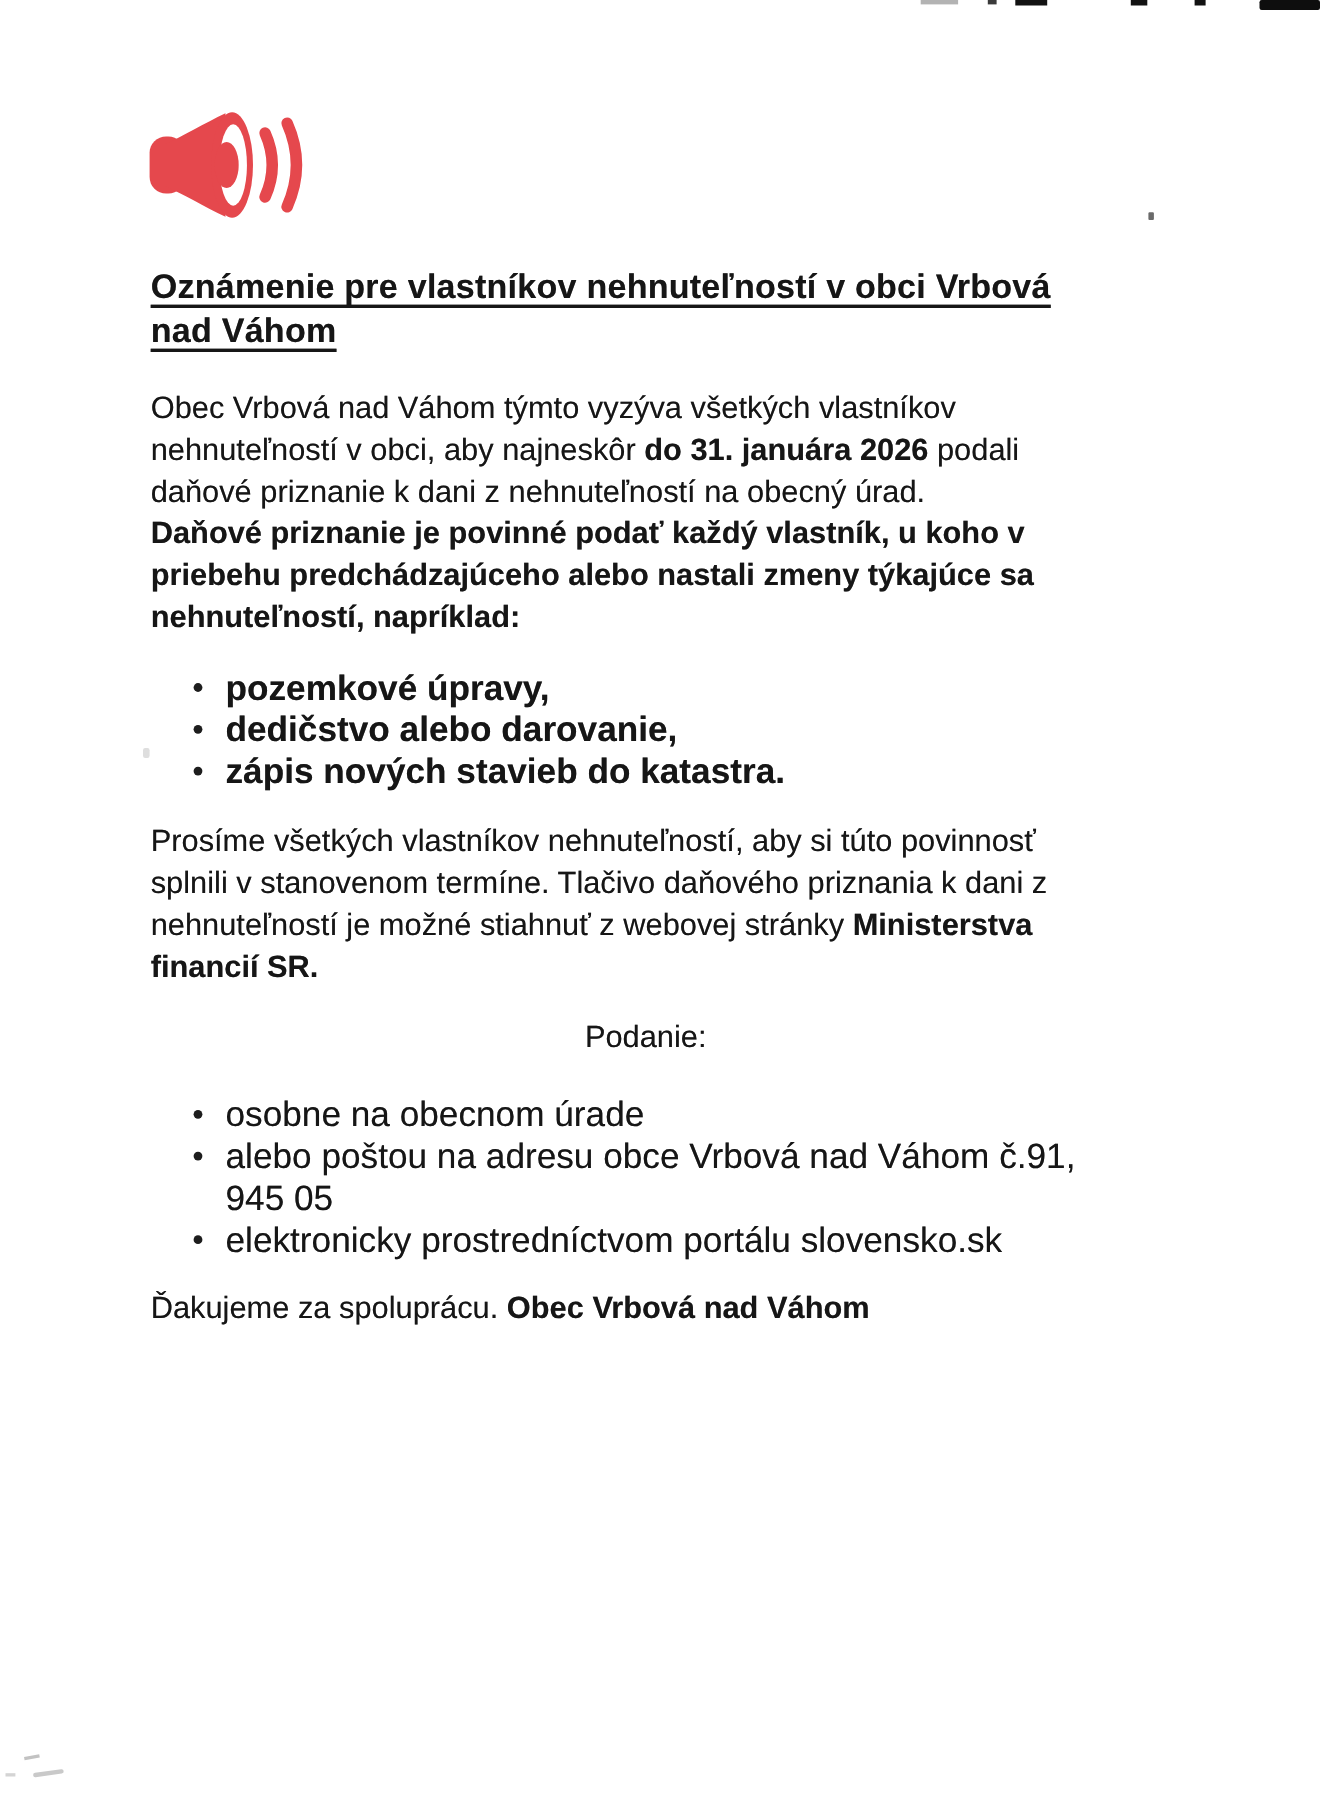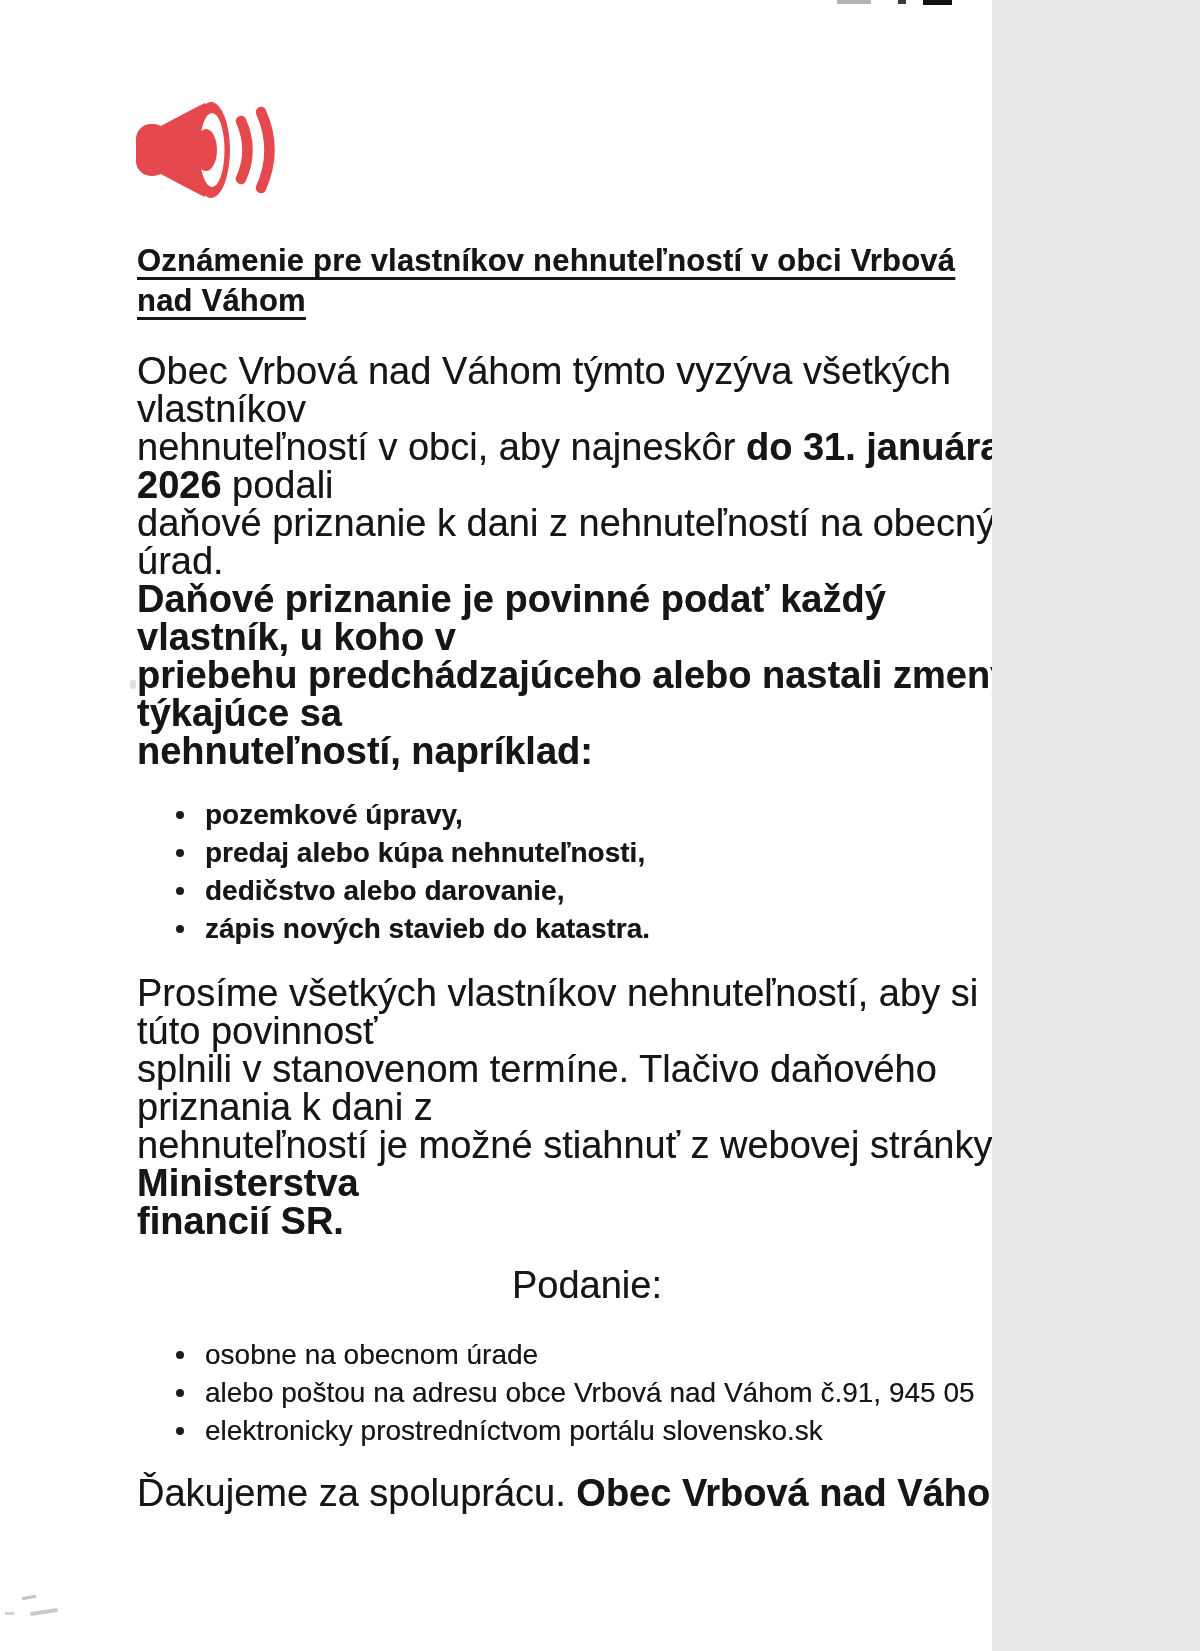--- a/index.html
+++ b/index.html
@@ -1,18 +1,18 @@
 <!DOCTYPE html>
 <html><head>
 <meta charset="utf-8">
 <style>
   html,body { margin:0; padding:0; background:#e9e9e9; }
   .page {
     position:relative;
-    width:992px; height:1651px;
+    width:1200px; height:1651px;
     background:#ffffff;
     overflow:hidden;
     font-family:"Liberation Sans", sans-serif;
     color:#161616;
   }
   .content {
     position:absolute; left:137px; top:93px; width:900px;
   }
   .txt { text-shadow:0 0 .6px rgba(0,0,0,.5); }
   
@@ -23,32 +23,32 @@
     font-size:31px; font-weight:700; line-height:40px;
     letter-spacing:.2px;
   }
   .title .tline {
     display:block; width:max-content;
     text-decoration:underline;
     text-decoration-thickness:2.5px;
     text-underline-offset:6px;
   }
   
-  .para { font-size:38px; line-height:38px; }
+  .para { font-size:28px; line-height:38px; }
   .p1 { margin-top:31px; }
   .p2 { font-weight:700; }
   .p3 { margin-top:26px; }
   .p-podanie { margin-top:26px;text-align:center; }
   .closing { margin-top:24px; }
   .b { font-weight:700; }
   .line { display:block; }
   
   .bullets { margin-top:26px; }
   .bullets2 { margin-top:32px; }
-  .bullet-row { display:flex; align-items:flex-start; font-size:28px; line-height:38px; }
+  .bullet-row { display:flex; align-items:flex-start; font-size:32px; line-height:38px; }
   .bullet-row .dot {
     flex:0 0 auto;
     width:8px; height:8px; border-radius:50%;
     background:#1d1d1d;
     margin:15px 0 0 39px;
   }
   .bullet-row .btxt { margin-left:21px; }
   .bold-bullets .btxt { font-weight:700; }
   
   .artifact { position:absolute; }
@@ -107,24 +107,20 @@
       <span class="line">nehnuteľností, napríklad:</span>
     </div>
 
     <div class="bullets bold-bullets">
       <div class="bullet-row txt">
           <span class="dot"></span>
           <span class="btxt">pozemkové úpravy,</span>
         </div>
       <div class="bullet-row txt">
           <span class="dot"></span>
-          <span class="btxt">predaj alebo kúpa nehnuteľnosti,</span>
-        </div>
-      <div class="bullet-row txt">
-          <span class="dot"></span>
           <span class="btxt">dedičstvo alebo darovanie,</span>
         </div>
       <div class="bullet-row txt">
           <span class="dot"></span>
           <span class="btxt">zápis nových stavieb do katastra.</span>
         </div>
     </div>
 
     <div class="para p3 txt">
       <span class="line">Prosíme všetkých vlastníkov nehnuteľností, aby si túto povinnosť</span>

